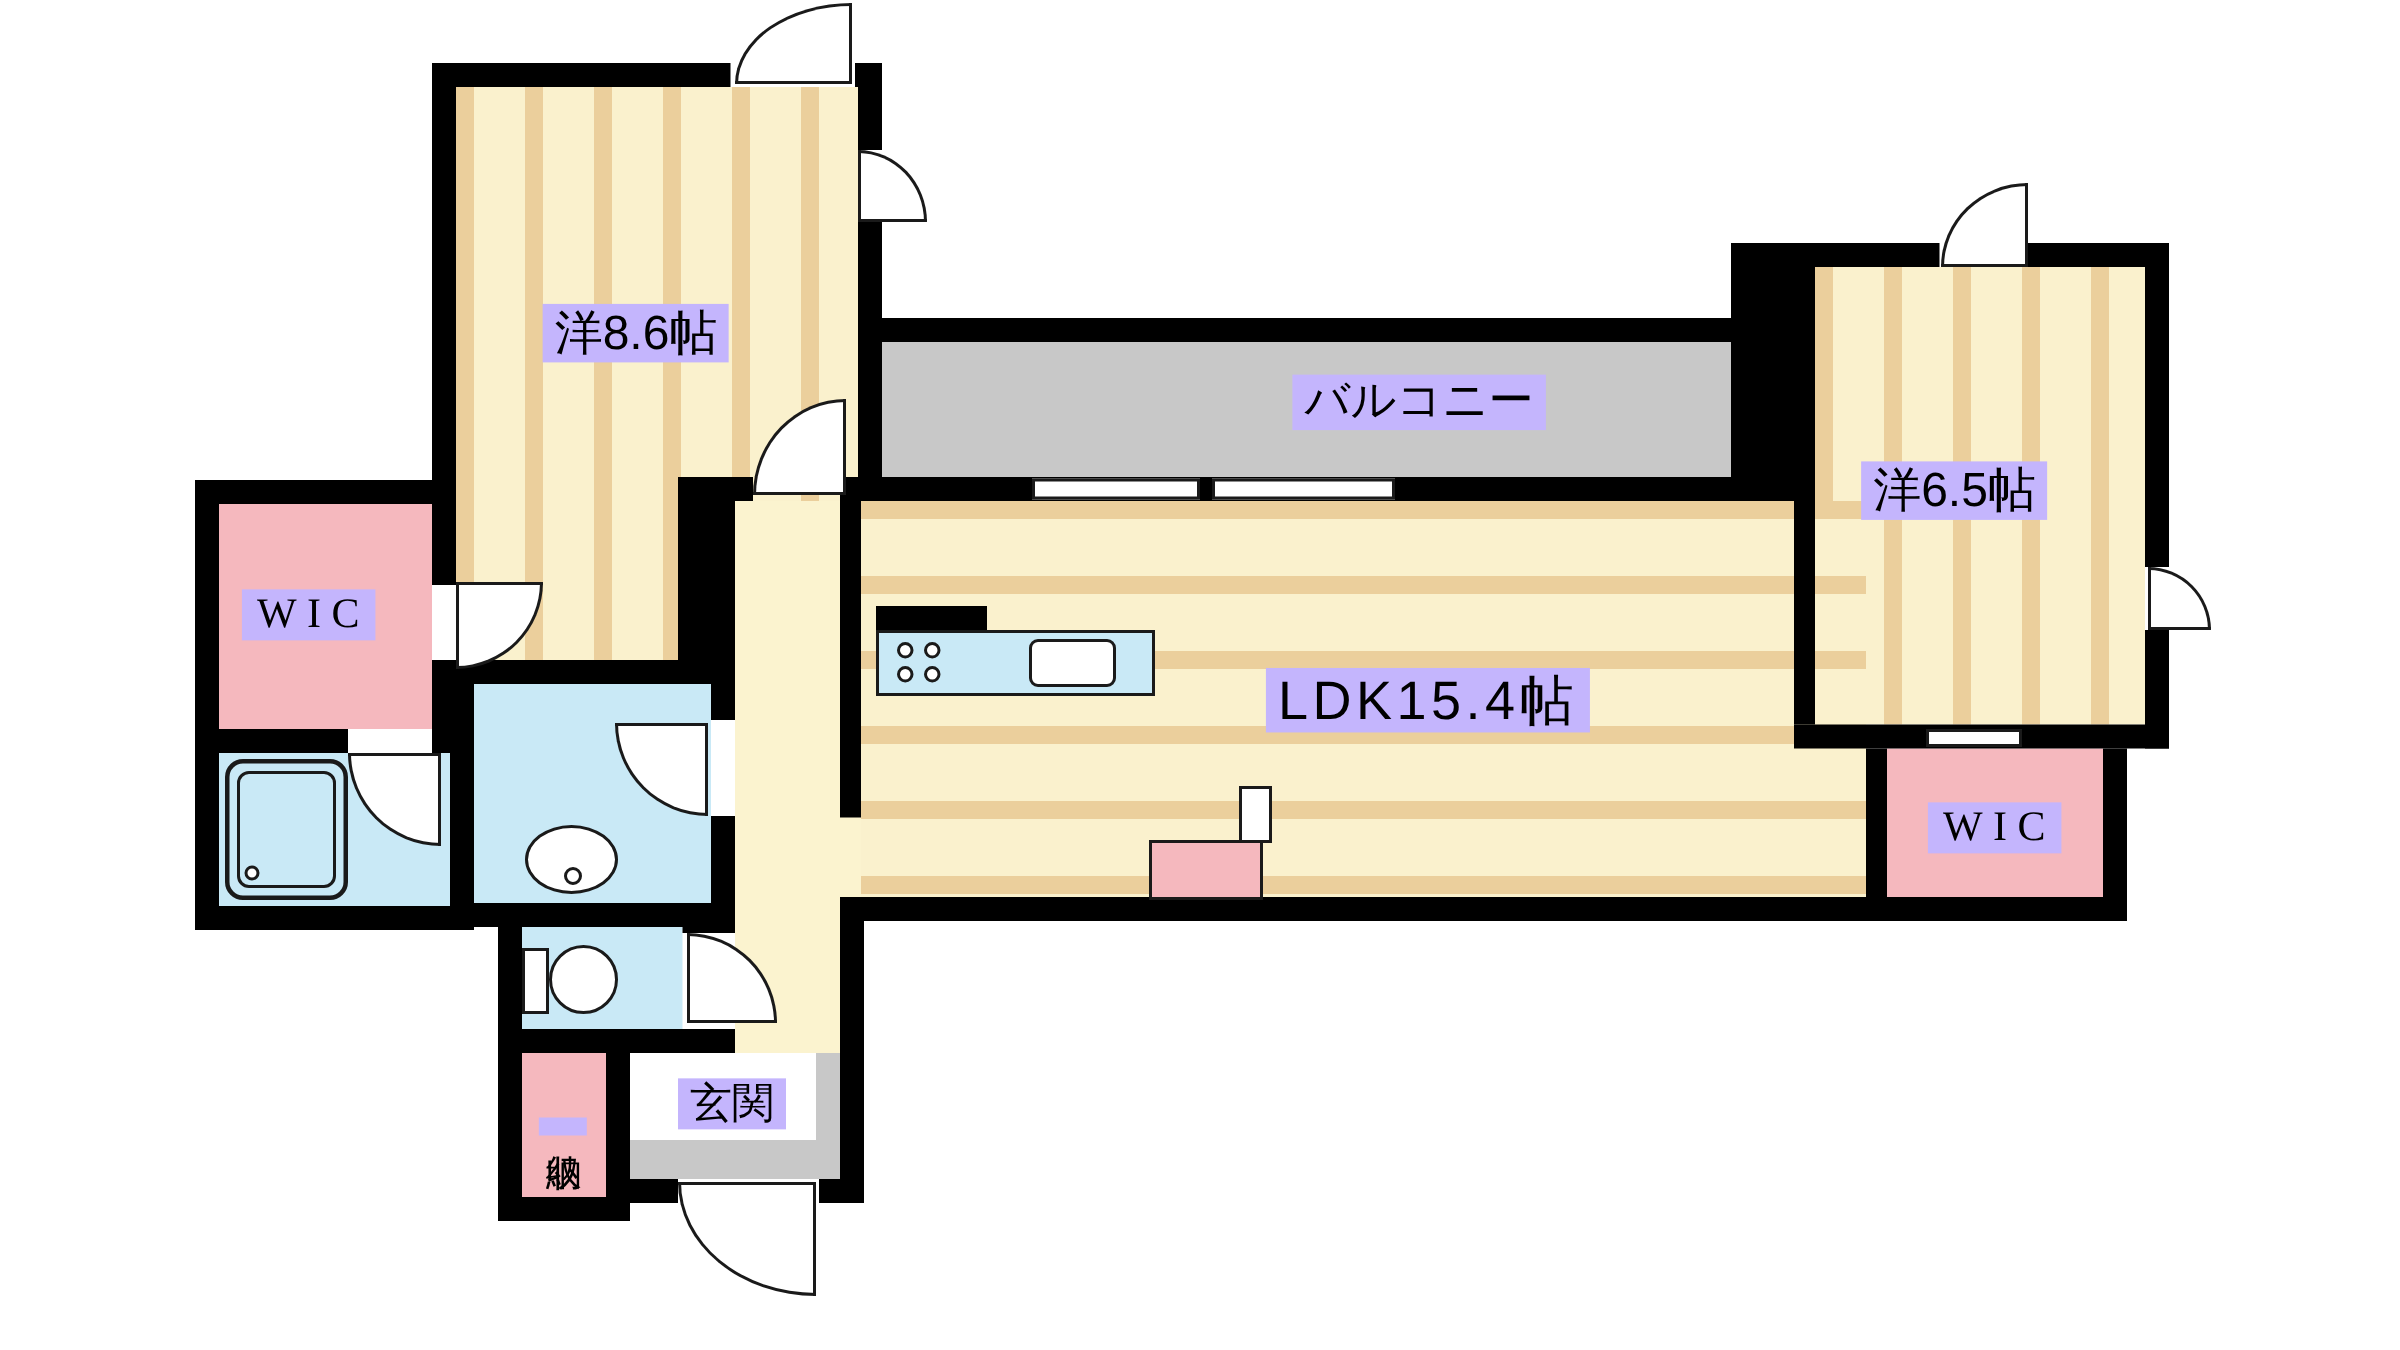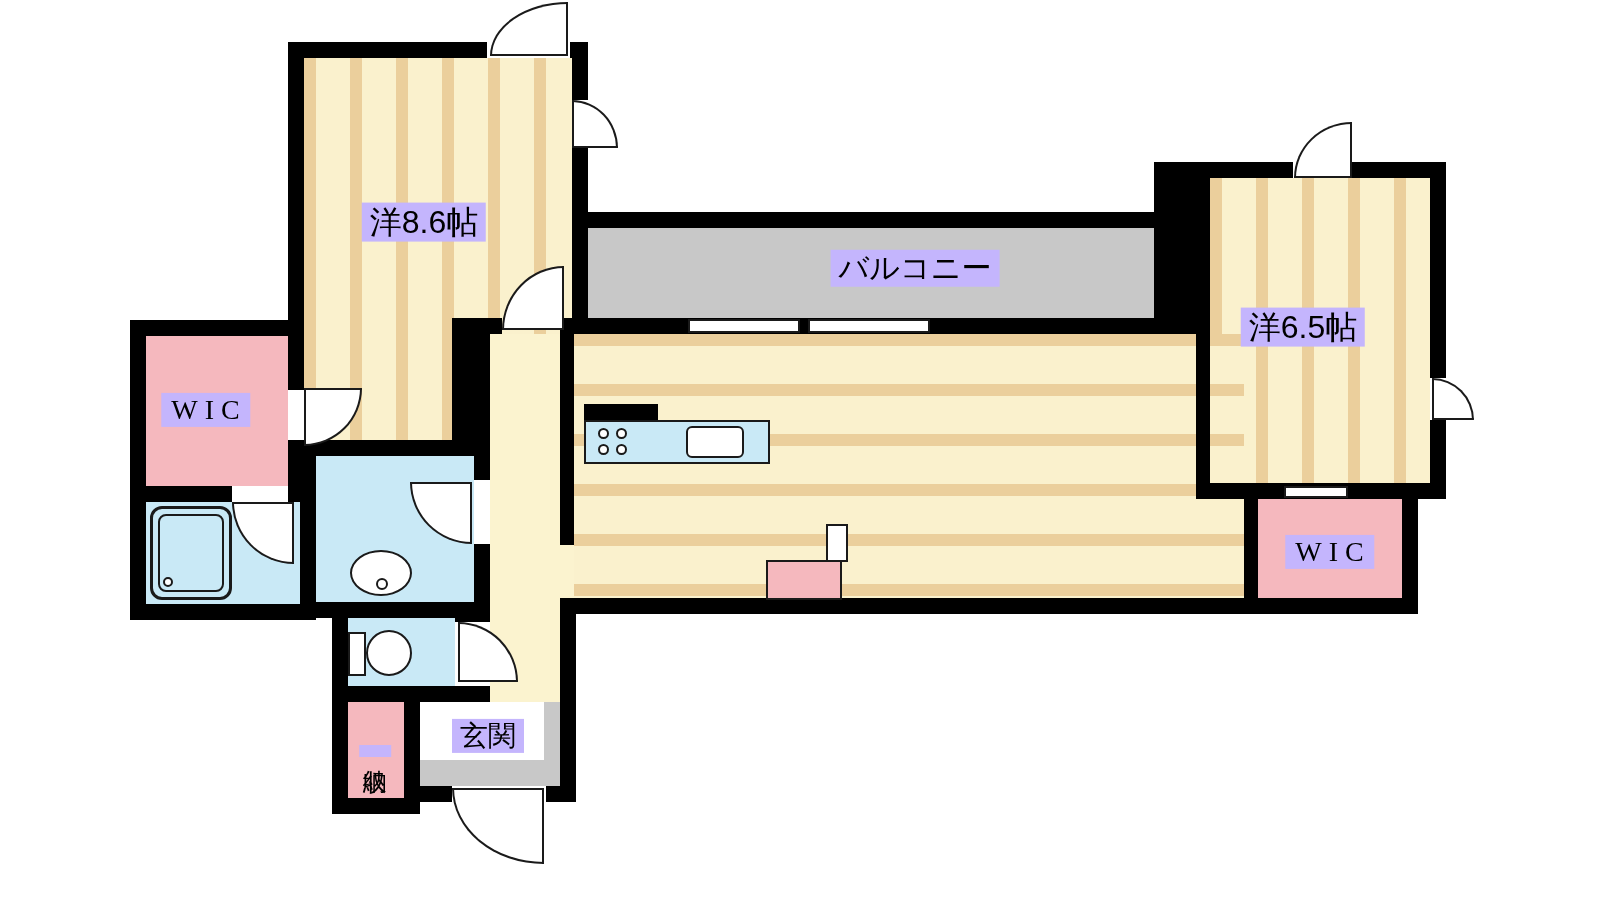--- a/index.html
+++ b/index.html
@@ -123,20 +123,21 @@
   <div class="circle" style="left:598px;top:428px;width:11px;height:11px;"></div>
   <div class="circle" style="left:616px;top:428px;width:11px;height:11px;"></div>
   <div class="circle" style="left:598px;top:444px;width:11px;height:11px;"></div>
   <div class="circle" style="left:616px;top:444px;width:11px;height:11px;"></div>
   <div class="fix" style="left:686px;top:426px;width:58px;height:32px;border:2px solid #1a1a1a;border-radius:6px;background:#fff;"></div>
 
   <div class="fix pink" style="left:766px;top:560px;width:76px;height:40px;border:2px solid #1a1a1a;"></div>
   <div class="fix" style="left:826px;top:524px;width:22px;height:38px;border:2px solid #1a1a1a;background:#fff;"></div>
 
   <div class="label" style="left:424px;top:222px;font-size:32px;">洋8.6帖</div>
-  <div class="label" style="left:915px;top:268px;font-size:30px;">バルコニー</div>
+  <div class="label" style="left:946px;top:268px;font-size:30px;">バルコニー</div>
   <div class="label" style="left:1303px;top:327px;font-size:32px;">洋6.5帖</div>
   <div class="label label-serif" style="left:206px;top:410px;">WIC</div>
+  <div class="label" style="left:952px;top:467px;font-size:36px;letter-spacing:3px;">LDK15.4帖</div>
   <div class="label label-serif" style="left:1330px;top:552px;">WIC</div>
   <div class="label label-v" style="left:375px;top:751px;">収納</div>
   <div class="label" style="left:488px;top:736px;font-size:28px;">玄関</div>
 
 </div>
 
 </body></html>

